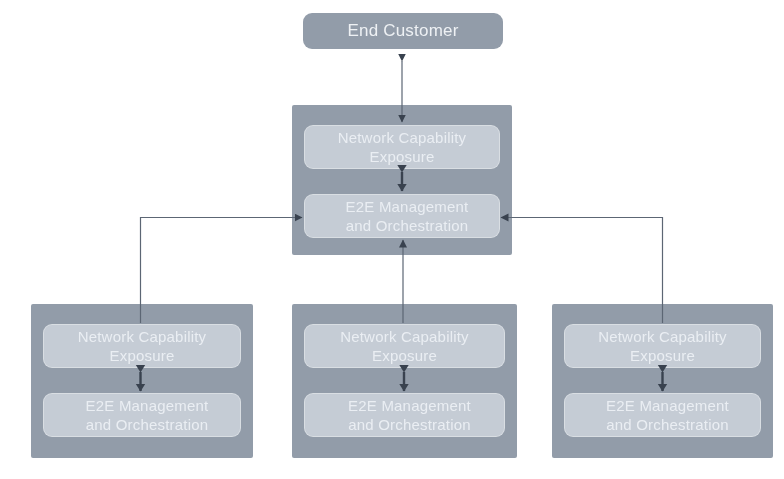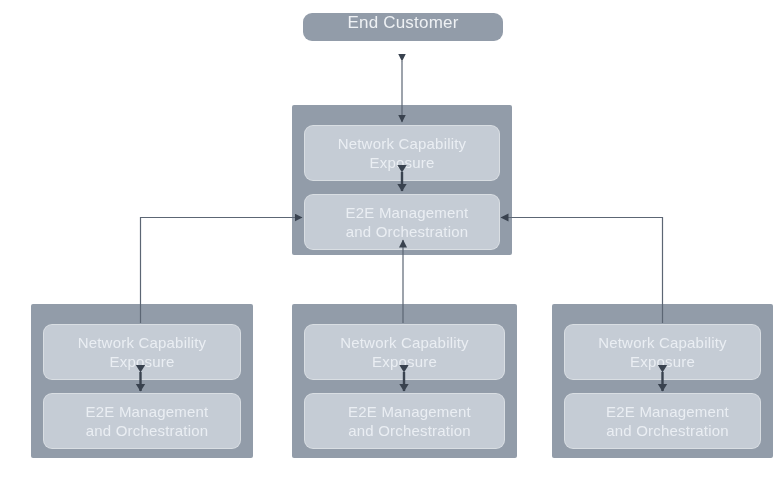--- a/index.html
+++ b/index.html
@@ -1,32 +1,32 @@
 <!DOCTYPE html>
 <html><head>
 <meta charset="utf-8">
 <style>
   html, body { margin:0; padding:0; background:#ffffff; }
   .canvas {
     position:relative; width:784px; height:479px; background:#ffffff;
     font-family:"Liberation Sans", sans-serif; overflow:hidden;
   }
   .node-ec {
-    position:absolute; left:303px; top:13px; width:200px; height:28px;
+    position:absolute; left:303px; top:13px; width:200px; height:36px;
     background:#929CA9; border-radius:9px;
-    display:flex; align-items:flex-start; justify-content:center;
+    display:flex; align-items:center; justify-content:center;
     color:#EEF1F4; font-size:17px; letter-spacing:0.2px;
   }
   .domain { position:absolute; background:#929CA9; border-radius:2px; }
   .d-top { left:292px; top:105px; width:220px; height:150px; }
   .d-bl  { left:31px;  top:304px; width:222px; height:154px; }
   .d-bm  { left:292px; top:304px; width:225px; height:154px; }
   .d-br  { left:552px; top:304px; width:221px; height:154px; }
   .inner {
-    position:absolute; left:12px; right:12px; height:56px;
+    position:absolute; left:12px; right:12px; height:44px;
     background:#C5CCD5; border:1px solid rgba(255,255,255,0.35);
     border-radius:9px; box-sizing:border-box; padding:0 22px;
     display:flex; align-items:center; justify-content:center;
     text-align:center; color:#EAEEF3; font-size:15px; line-height:1.3;
     letter-spacing:0.2px;
   }
   .inner.nce { top:20px; }
   .inner.e2e { top:89px;padding-left:32px; }
   .overlay { position:absolute; left:0; top:0; width:784px; height:479px; pointer-events:none; }
   .thin   { stroke:#5C6674; stroke-width:1.2; fill:none; }

